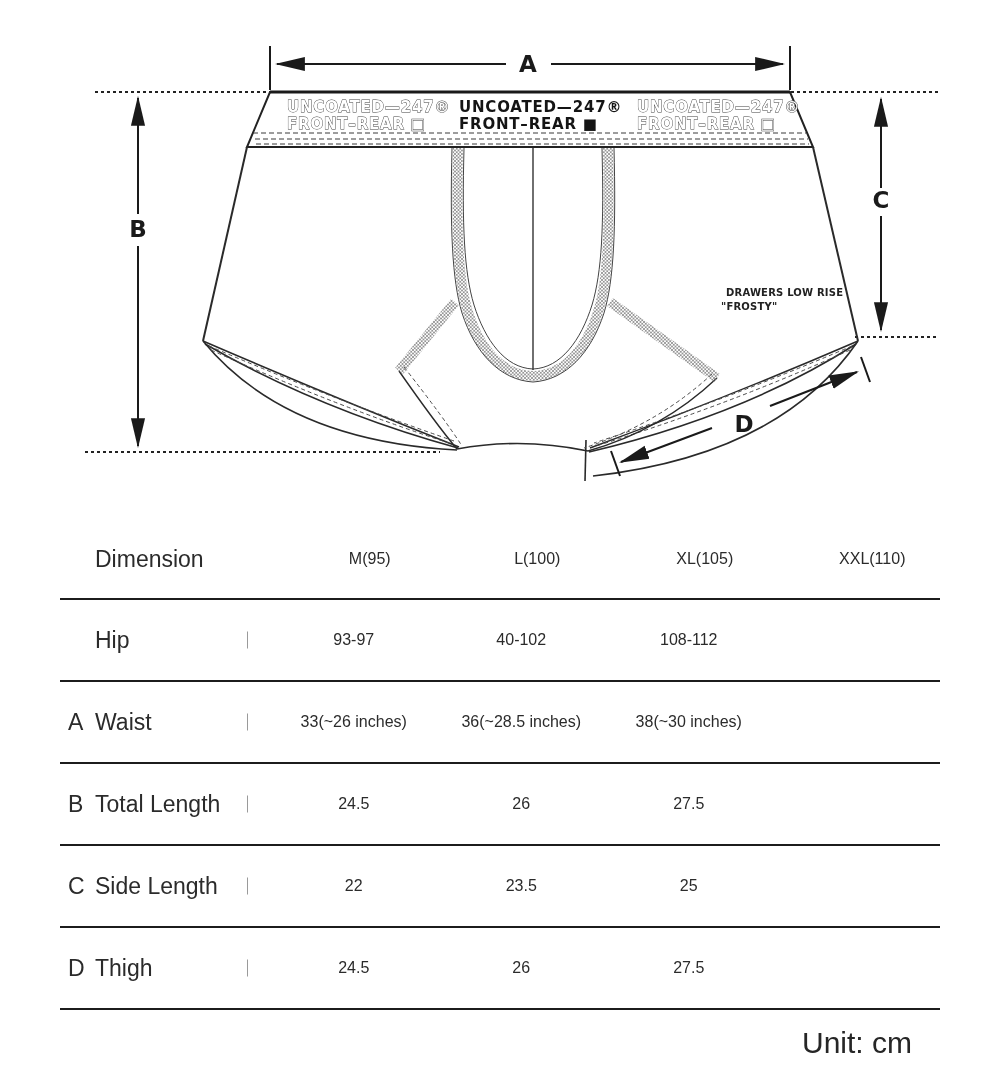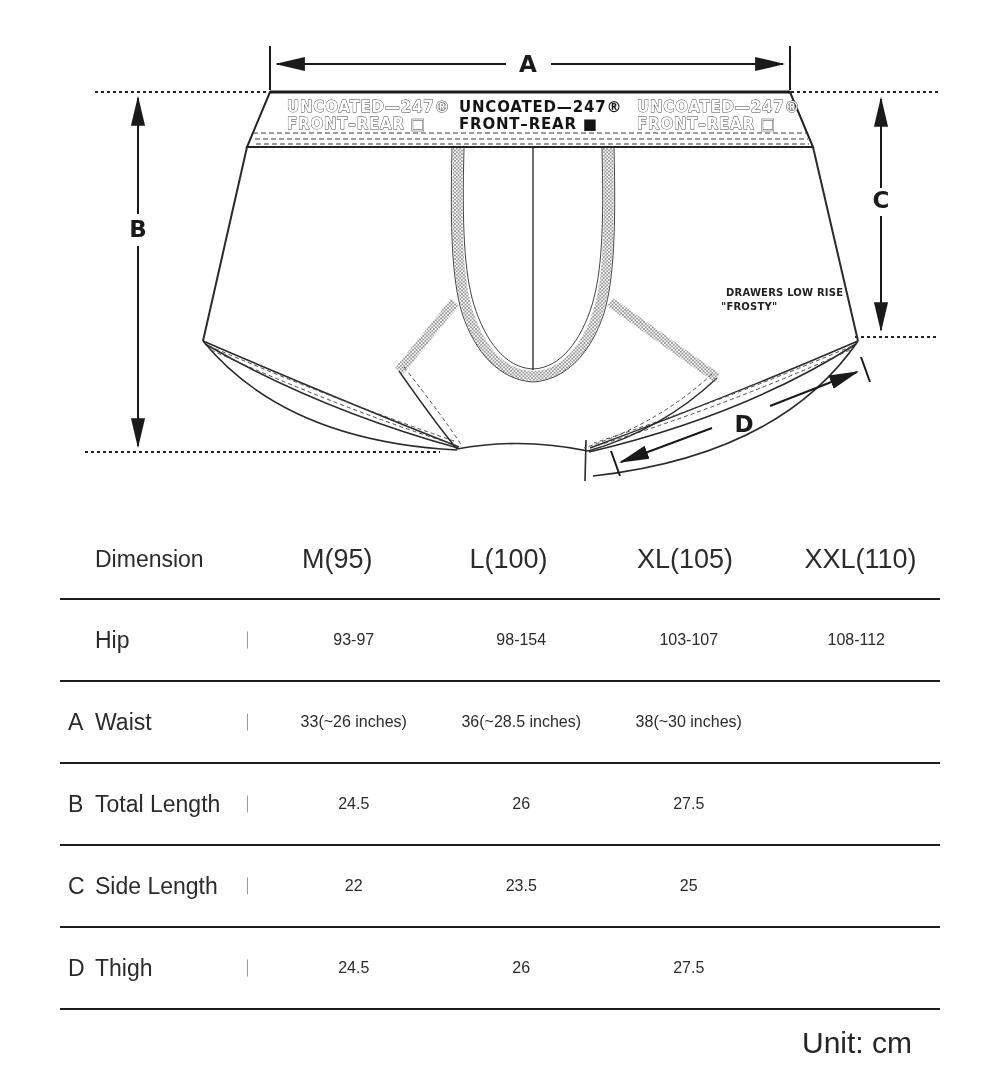--- a/index.html
+++ b/index.html
@@ -13,21 +13,21 @@
   .prodlab{font-size:10px;font-weight:bold;fill:#222;letter-spacing:0.2px;}
   .size-table{margin-left:60px;width:880px;}
   .trow{display:grid;grid-template-columns:210px 1fr 1fr 1fr 1fr;align-items:center;
         height:80px;border-bottom:2px solid #1c1c1c;font-size:23px;color:#2b2b2b;}
   .trow.head{height:78px;gap:32px;}
   .dimcell{position:relative;padding-left:35px;white-space:nowrap;}
   .dimletter{position:absolute;left:8px;}
   .sepbar{position:absolute;right:22px;top:50%;transform:translateY(-50%);
           width:1px;height:17px;background:#9a9a9a;}
   .val{text-align:center;white-space:nowrap;font-size:16px;}
-  .hval{text-align:left;white-space:nowrap;font-size:27px;}
+  .hval{text-align:center;white-space:nowrap;font-size:16px;}
   .unit-line{margin-top:16px;text-align:right;padding-right:28px;font-size:30px;color:#262626;}
 </style>
 </head>
 <body>
 
 <svg class="diagram" viewBox="0 0 1000 520" xmlns="http://www.w3.org/2000/svg">
   <defs>
     <marker id="arr" viewBox="0 0 14 8" refX="13" refY="4" markerWidth="15" markerHeight="9" orient="auto">
       <path d="M0,0.7 L14,4 L0,7.3 z" fill="#1a1a1a"></path>
     </marker>
@@ -139,22 +139,21 @@
     <div class="hval">XXL(110)</div>
   </div>
 
   <div class="trow">
     <div class="dimcell">
       <span class="dimletter"></span>
       <span>Hip</span>
       <span class="sepbar"></span>
     </div>
     <div class="val">93-97</div>
-    <div class="val">98-154</div>
-    <div class="val">103-107</div>
+    <div class="val">40-102</div>
     <div class="val">108-112</div>
   </div>
 
   <div class="trow">
     <div class="dimcell">
       <span class="dimletter">A</span>
       <span>Waist</span>
       <span class="sepbar"></span>
     </div>
     <div class="val">33(~26 inches)</div>

